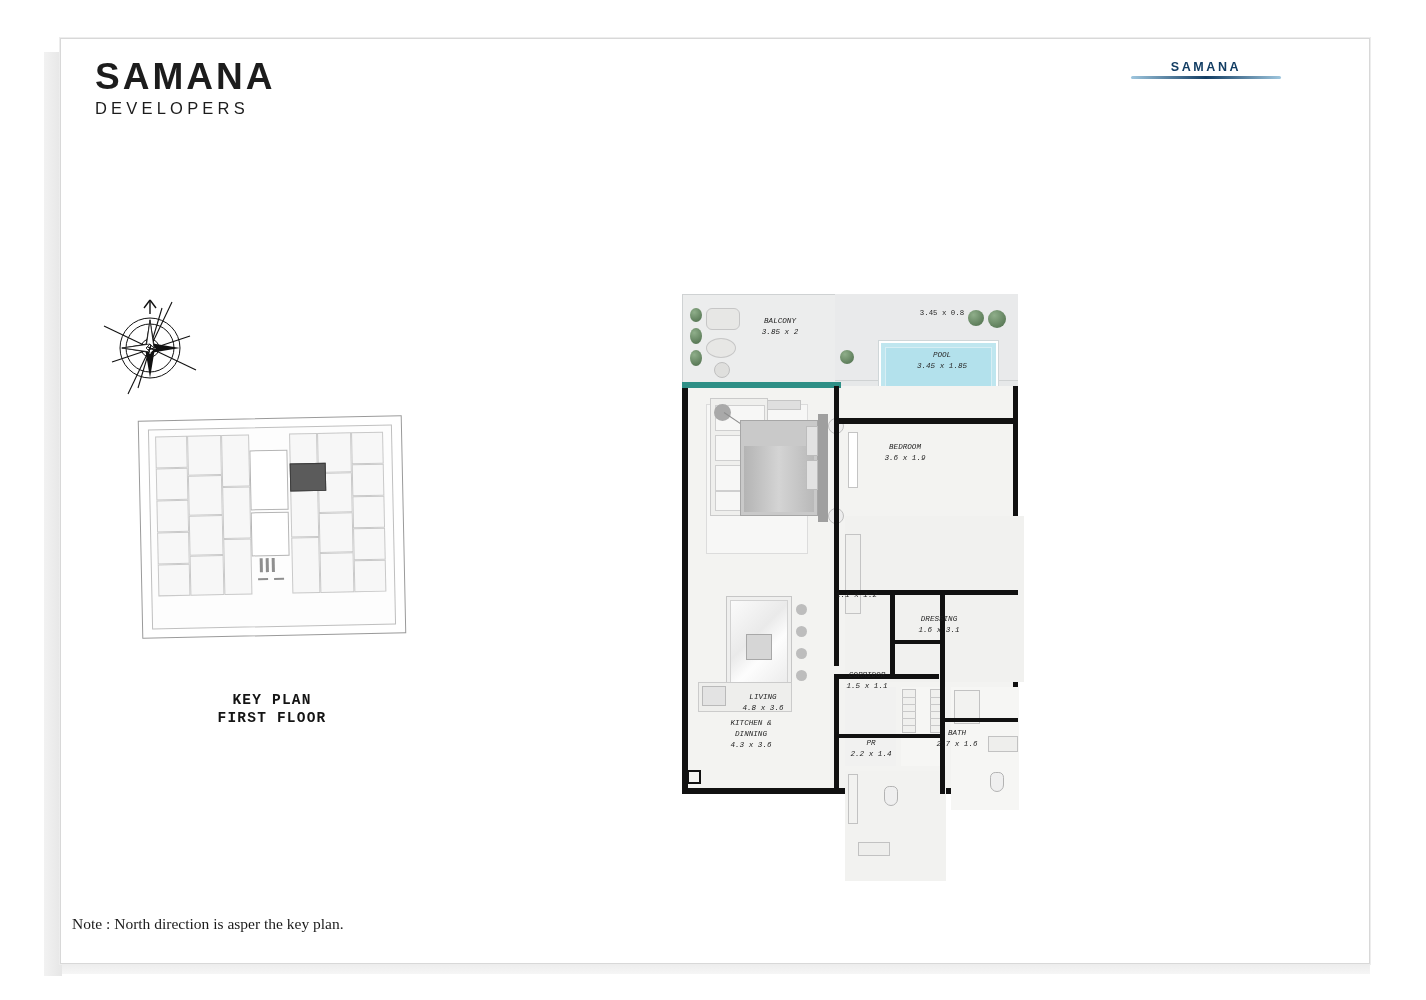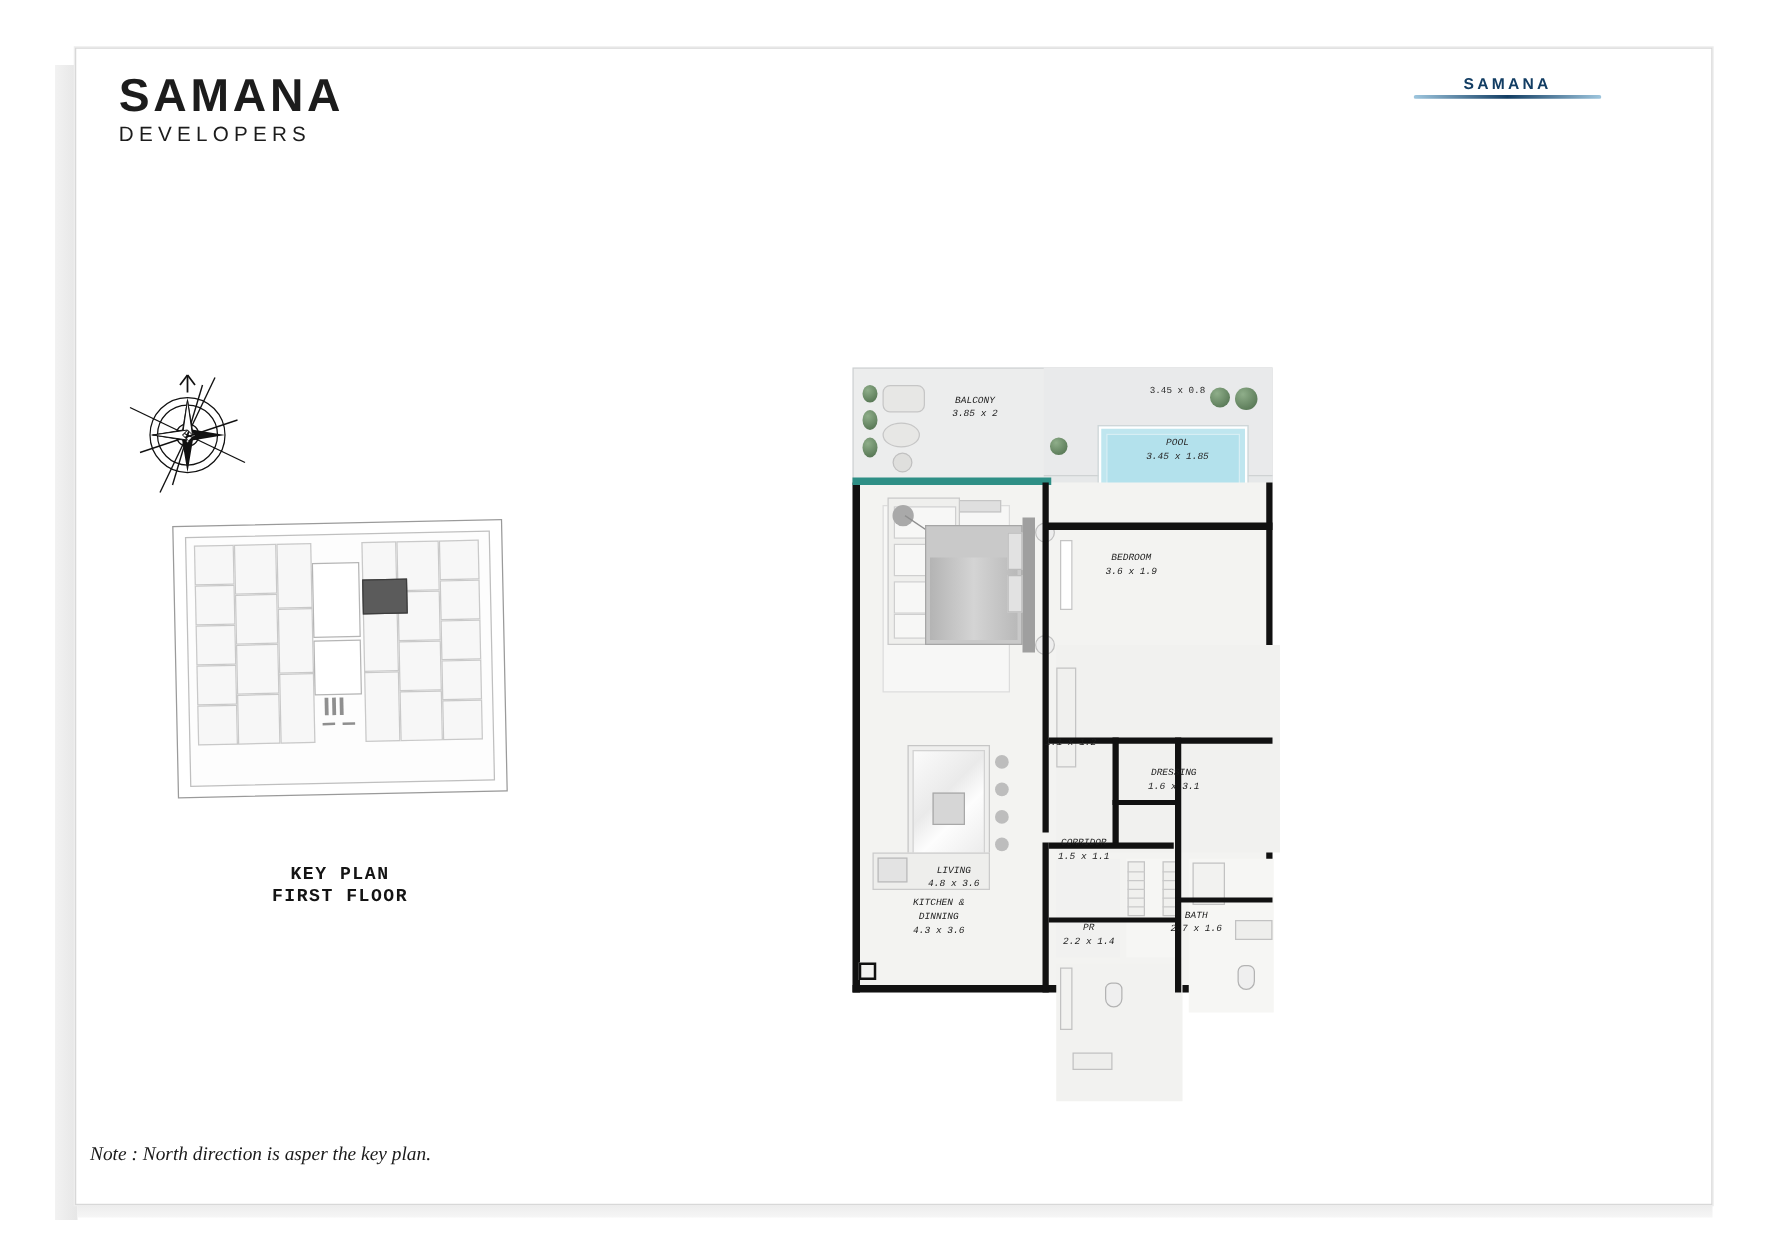--- a/index.html
+++ b/index.html
@@ -115,21 +115,21 @@
     font-family:"Liberation Mono", monospace;
     font-size:21px; font-weight:bold; letter-spacing:2.2px; color:#111111;
     line-height:1.28;
   }
   .unit-code { font-size:21px; letter-spacing:3px; }
 
   
   .note {
     position:absolute; left:72px; top:915px;
     font-family:"Liberation Serif", serif;
-    font-style:italic; font-size:15.5px; color:#1b1b1b;
+    font-size:15.5px; color:#1b1b1b;
   }
 
   
   .plan {
     position:absolute; left:682px; top:294px; width:338px; height:500px;
   }
   .plan * { box-sizing:border-box; }
 
   
   .terrace {

